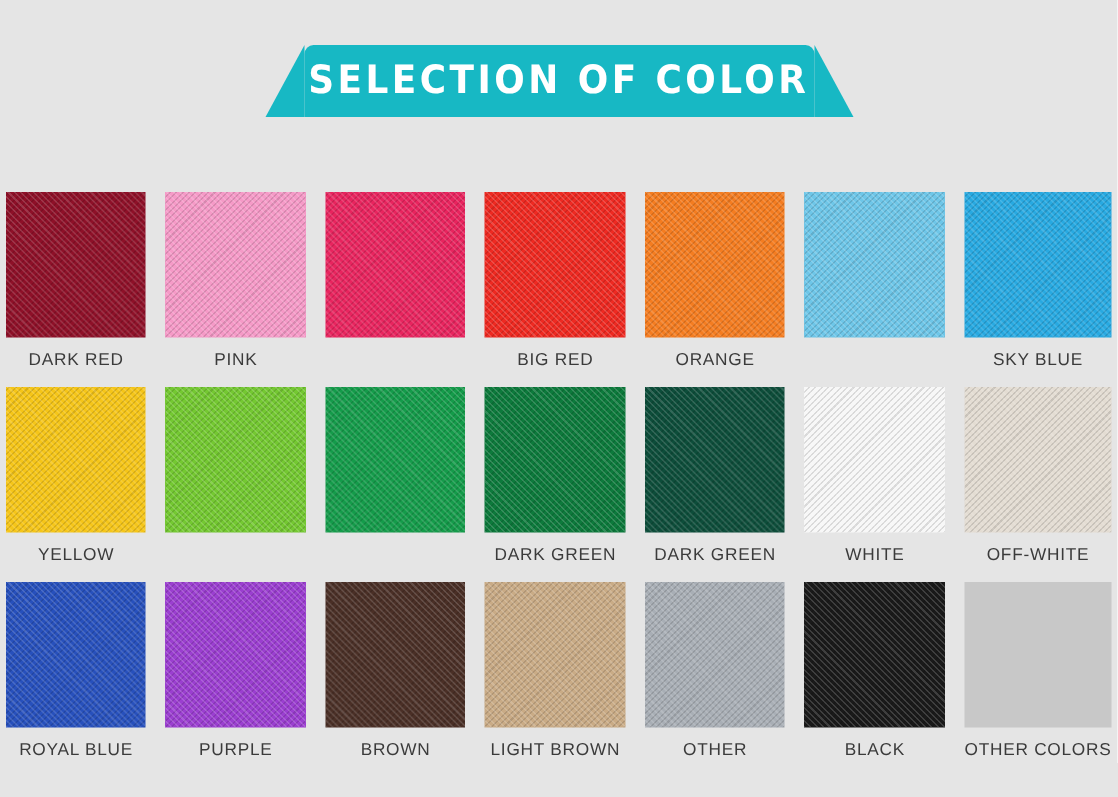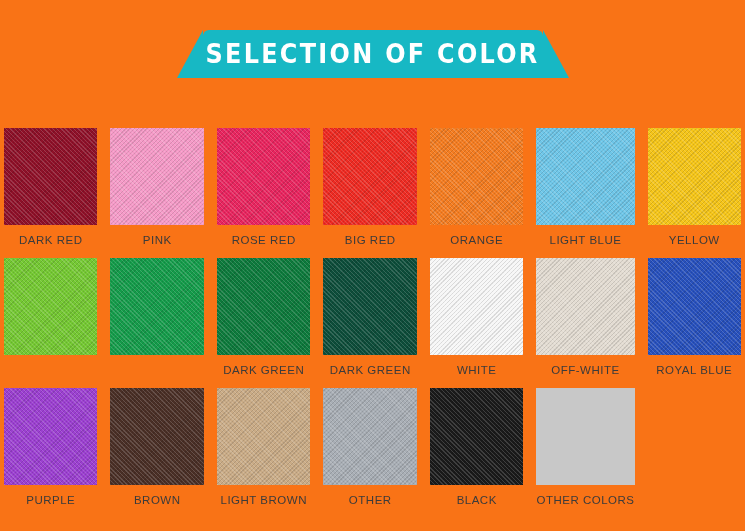--- a/index.html
+++ b/index.html
@@ -8,21 +8,21 @@
     padding: 0;
     width: 745px;
     height: 531px;
     background: #ffffff;
     font-family: "Liberation Sans", sans-serif;
   }
   #page {
     position: relative;
     width: 745px;
     height: 531px;
-    background: #f97316;
+    background: #e5e5e5;
     overflow: hidden;
   }
 
   
   #banner-wrap {
     position: absolute;
     top: 30px;
     left: 0;
     width: 745px;
     height: 48px;
@@ -126,33 +126,35 @@
       <div class="cell">
         <div class="swatch" style="background: rgb(142, 16, 40);"></div>
         <div class="label">DARK RED</div>
       </div>
       <div class="cell">
         <div class="swatch" style="background: rgb(245, 154, 199);"></div>
         <div class="label">PINK</div>
       </div>
       <div class="cell">
         <div class="swatch" style="background: rgb(232, 36, 94);"></div>
-        <div class="label">ROSE RED</div>
       </div>
       <div class="cell">
         <div class="swatch" style="background: rgb(238, 42, 34);"></div>
         <div class="label">BIG RED</div>
       </div>
       <div class="cell">
         <div class="swatch" style="background: rgb(244, 124, 32);"></div>
         <div class="label">ORANGE</div>
       </div>
       <div class="cell">
         <div class="swatch" style="background: rgb(110, 198, 232);"></div>
-        <div class="label">LIGHT BLUE</div>
+      </div>
+      <div class="cell">
+        <div class="swatch" style="background: rgb(39, 169, 225);"></div>
+        <div class="label">SKY BLUE</div>
       </div>
       <div class="cell">
         <div class="swatch" style="background: rgb(245, 197, 24);"></div>
         <div class="label">YELLOW</div>
       </div>
       <div class="cell">
         <div class="swatch" style="background: rgb(116, 200, 50);"></div>
       </div>
       <div class="cell">
         <div class="swatch" style="background: rgb(20, 155, 74);"></div>

